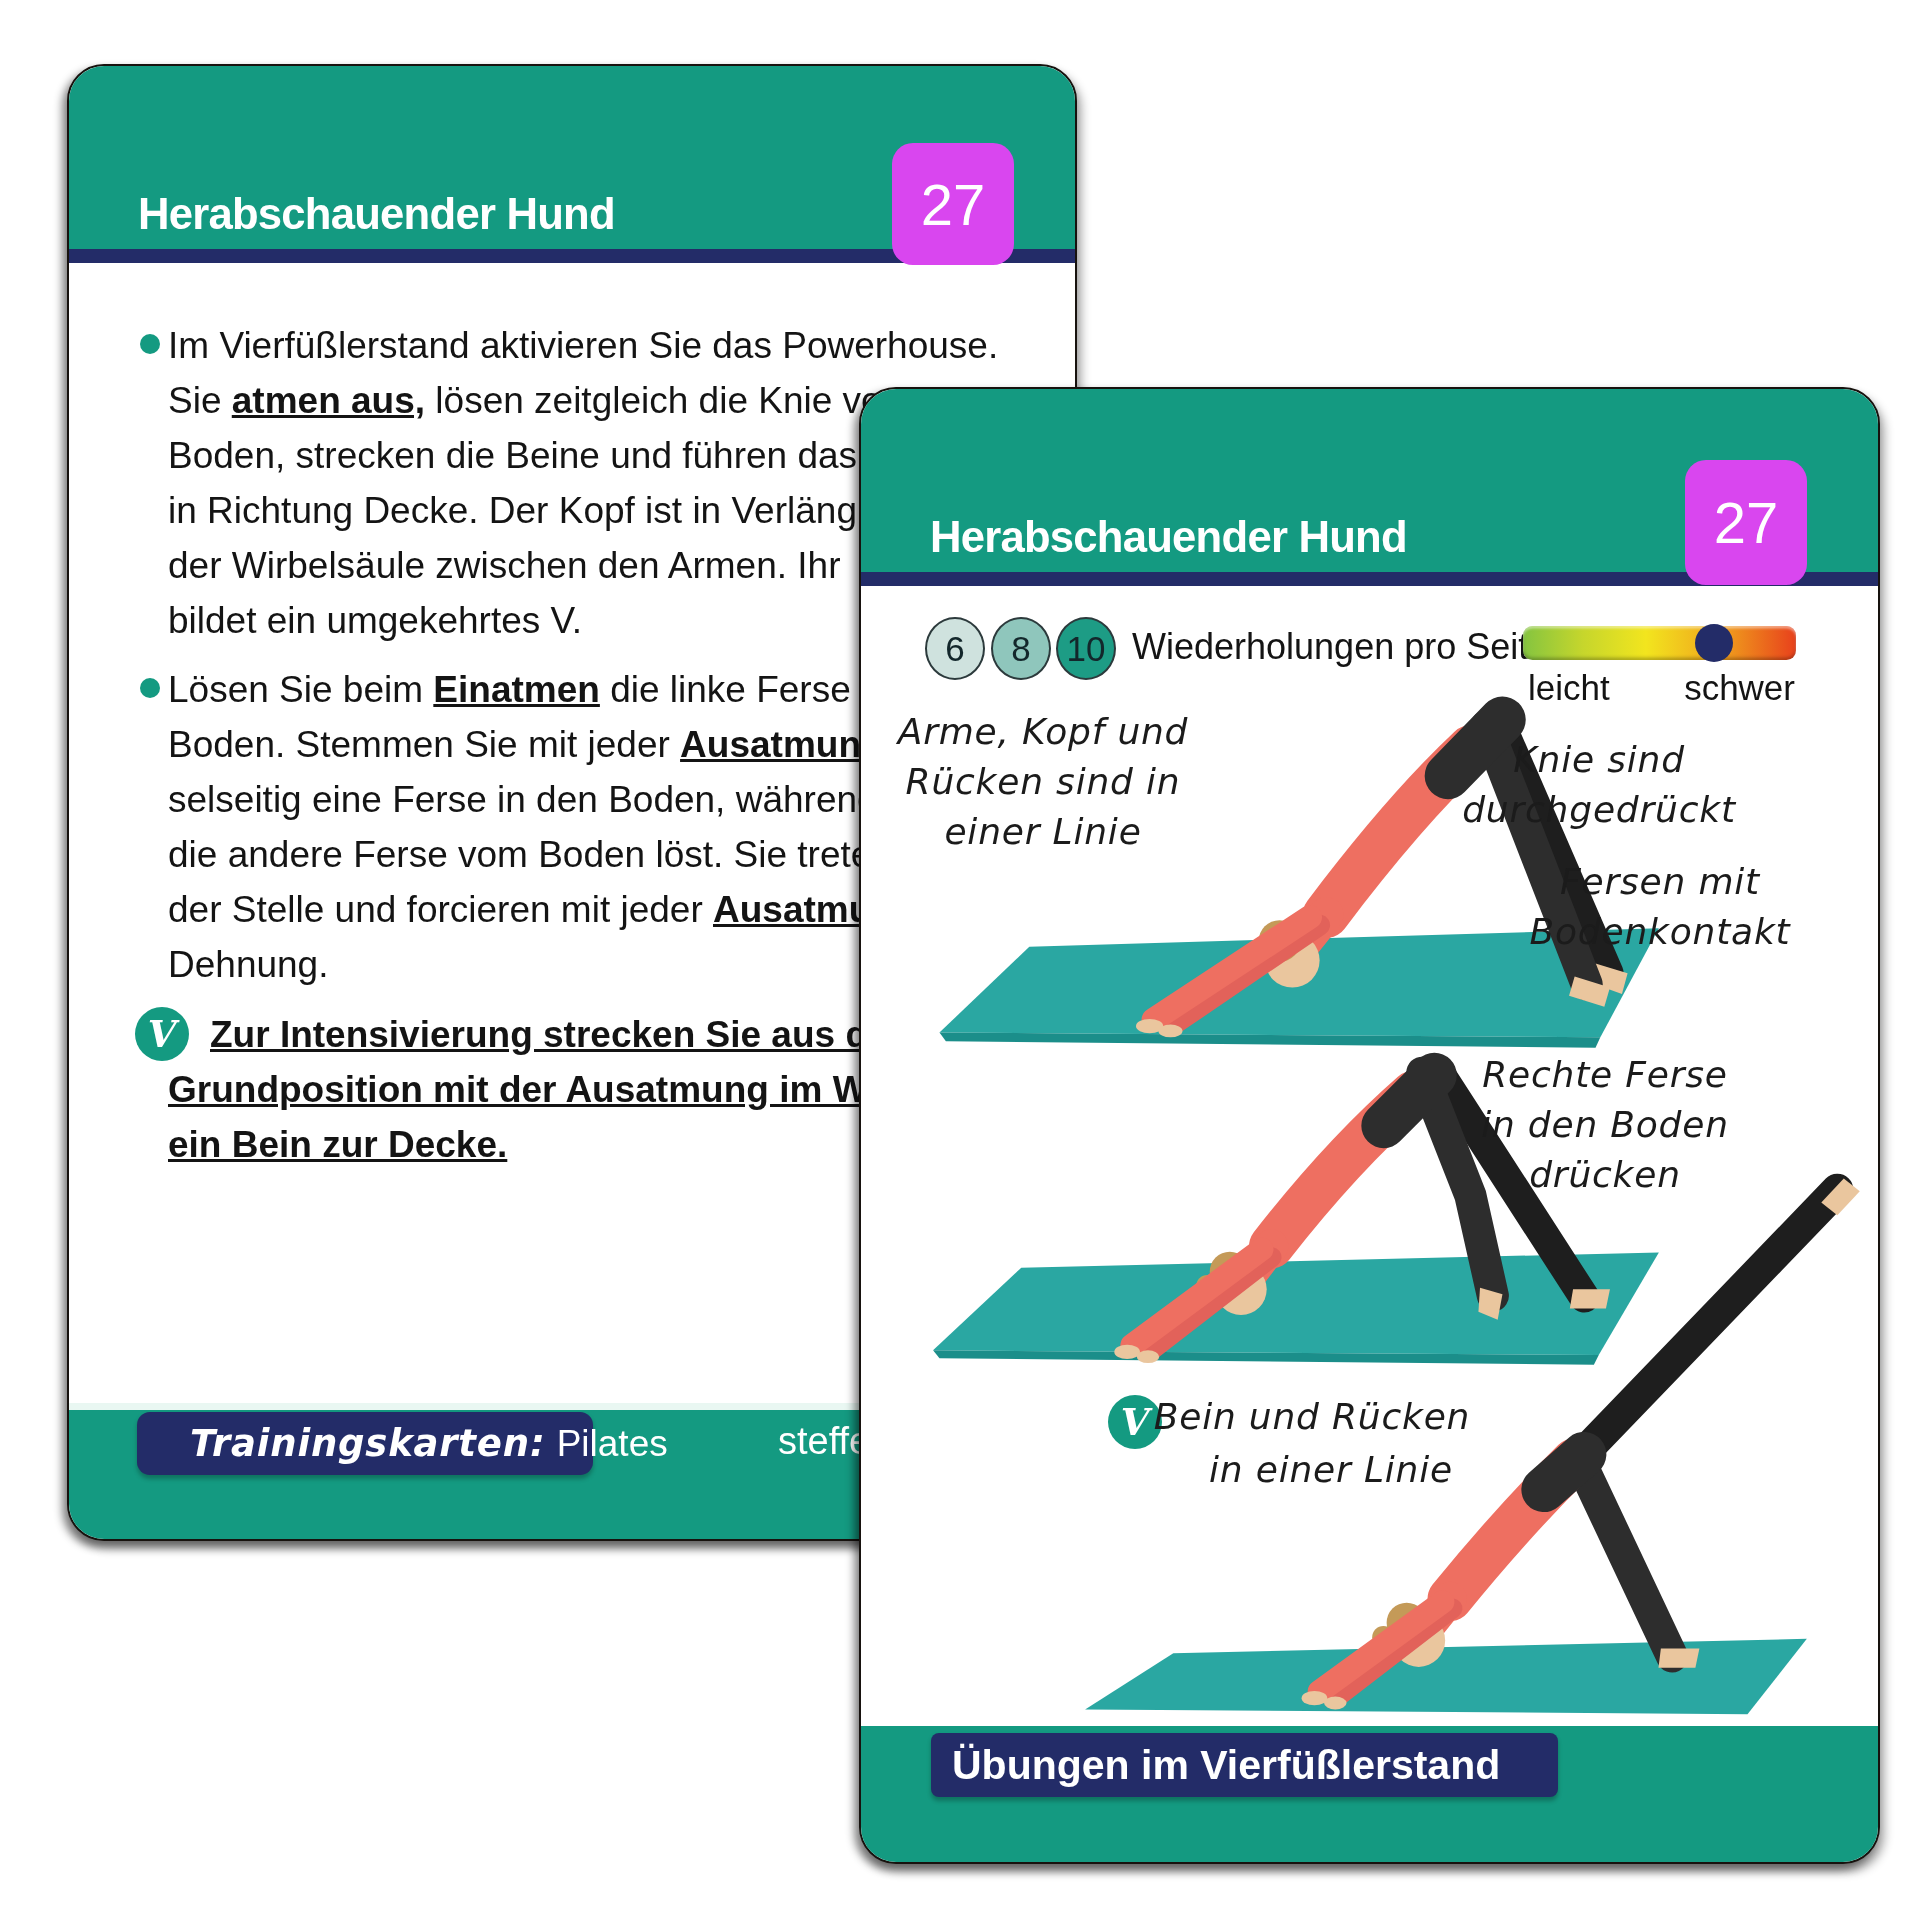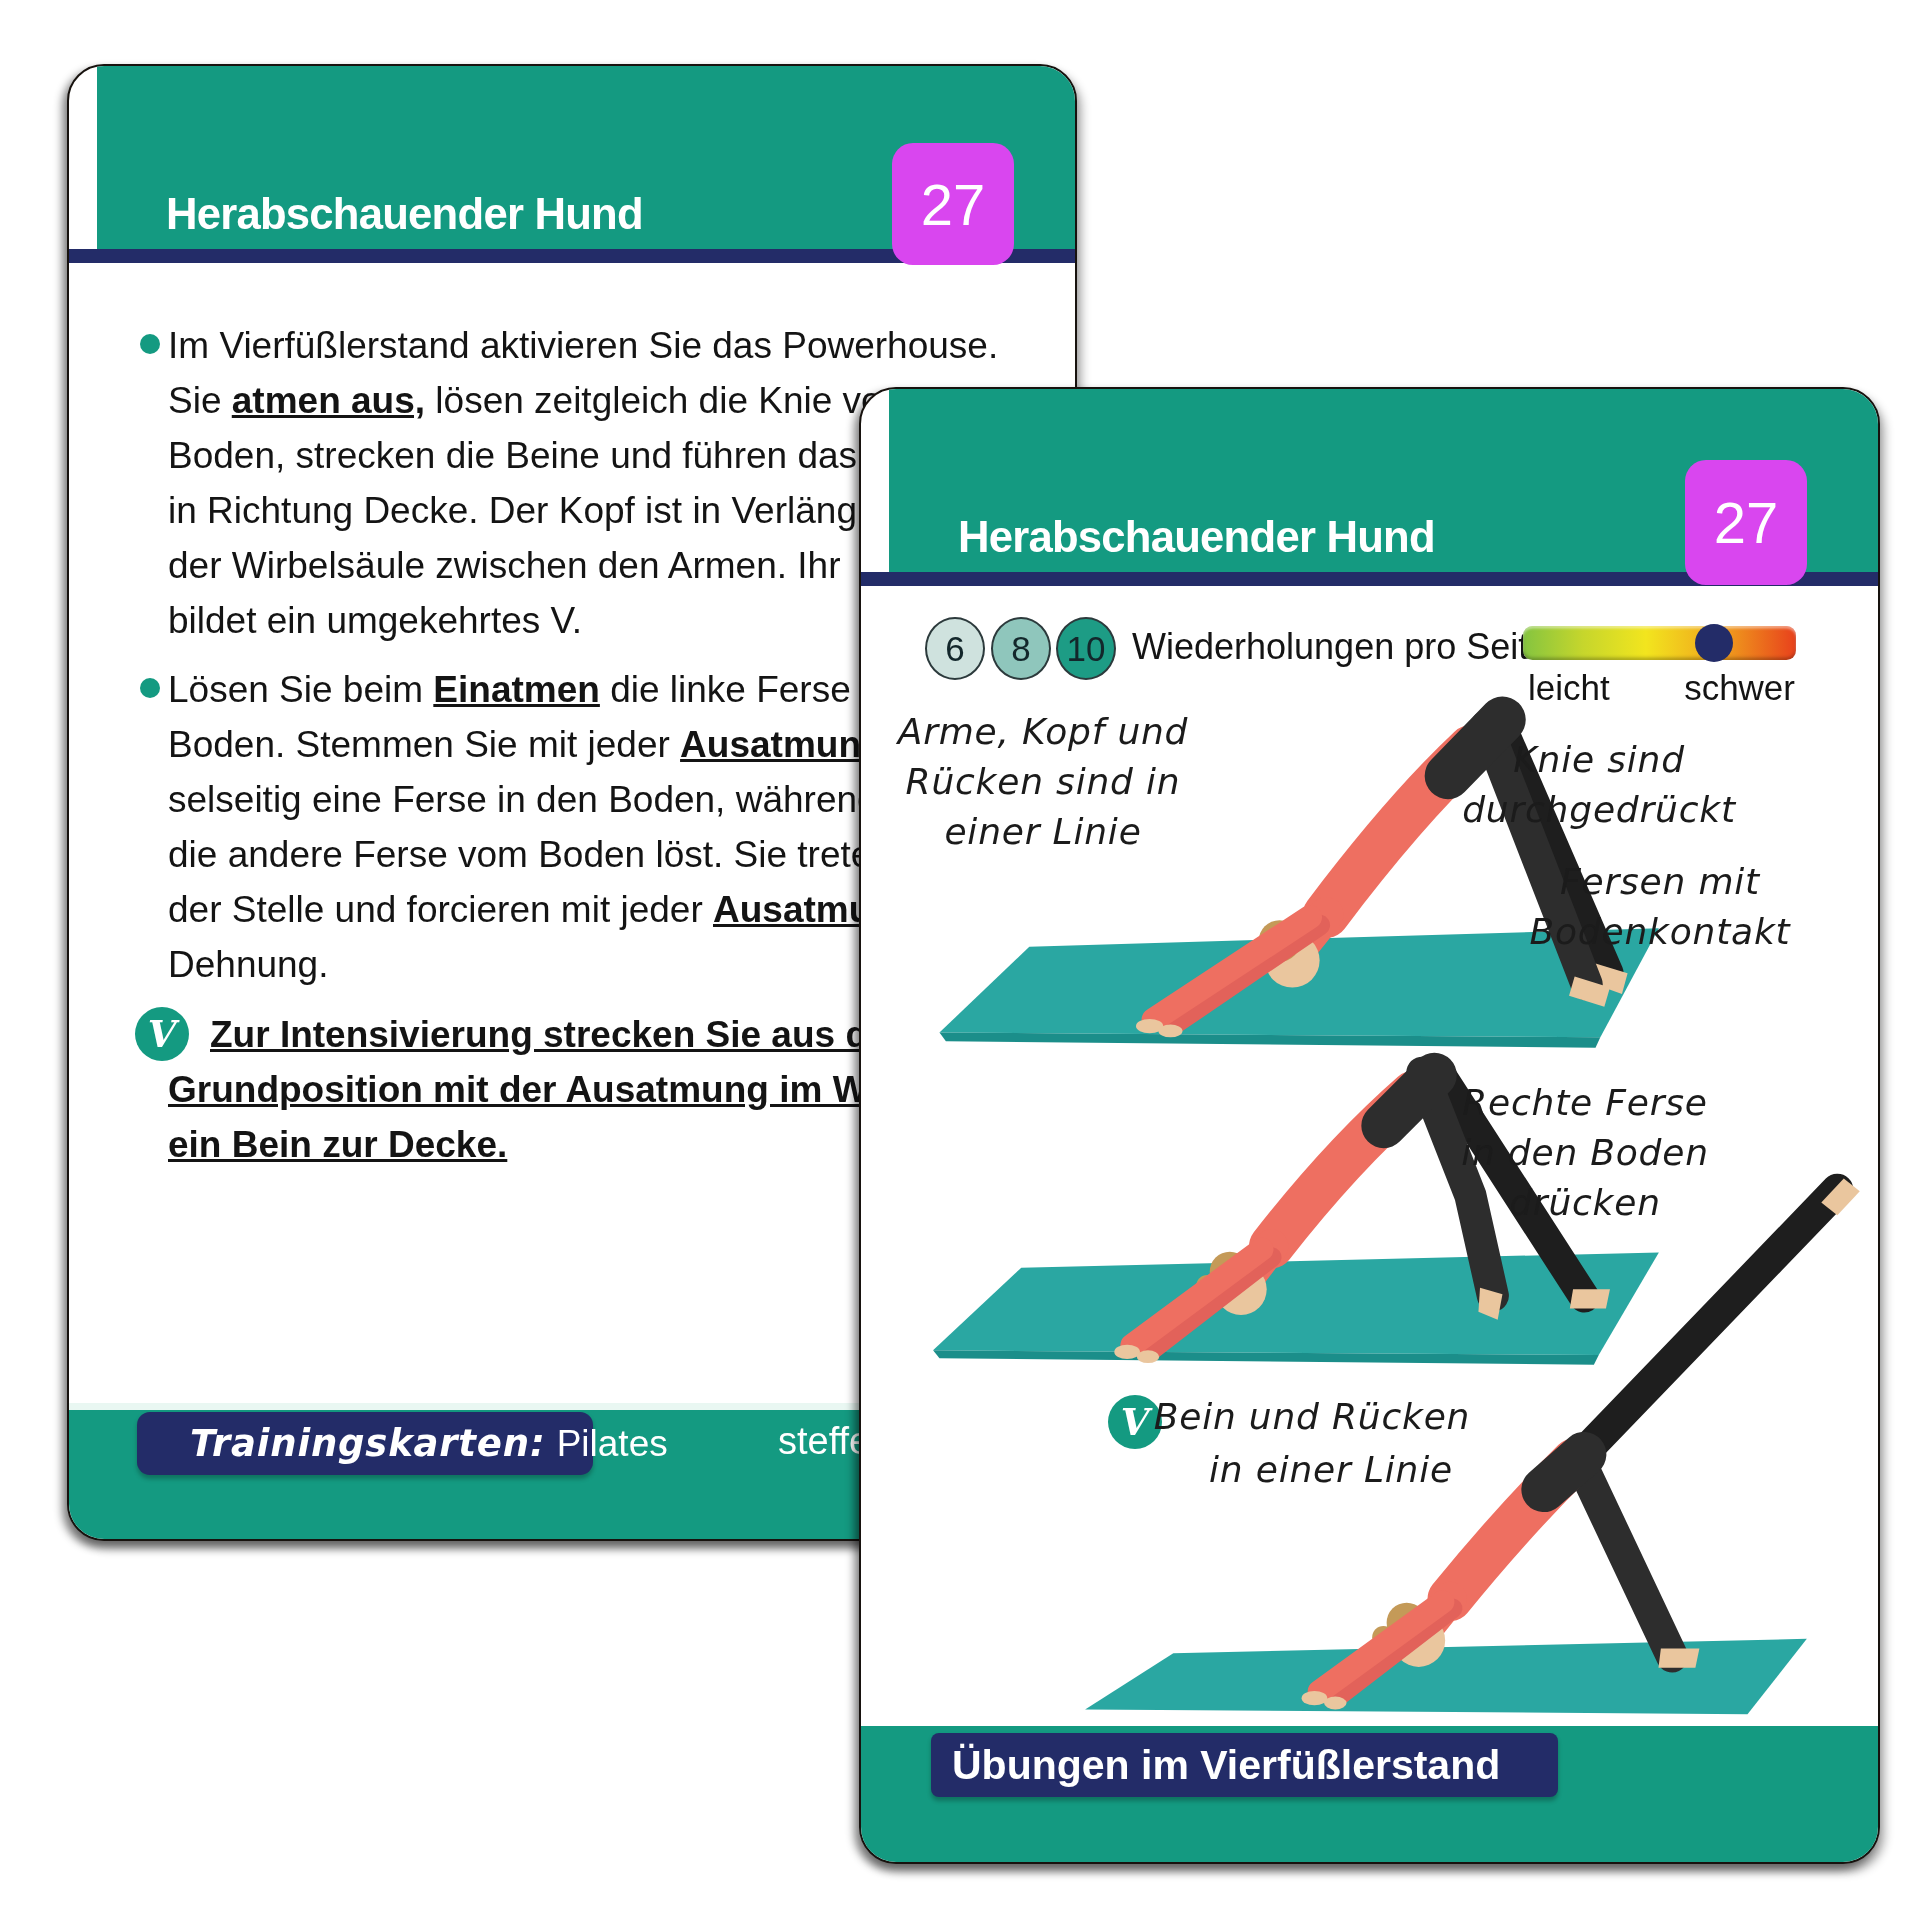--- a/index.html
+++ b/index.html
@@ -3,21 +3,21 @@
 <meta charset="utf-8">
 <style>
   html,body{margin:0;padding:0;background:#ffffff;}
   .stage{position:relative;width:1925px;height:1925px;background:#ffffff;overflow:hidden;
          font-family:"Liberation Sans",sans-serif;}
   .card{position:absolute;background:#ffffff;border:2.4px solid #17120e;border-radius:37px;
         overflow:hidden;box-shadow:-4.8px 5.6px 8px rgba(0,0,0,.45),4.8px 7.2px 9.6px rgba(0,0,0,.3);}
   .card-front{left:67px;top:64px;width:1006px;height:1473px;z-index:1;}
   .card-back{left:859px;top:387px;width:1017px;height:1473px;z-index:2;}
 
-  .card-header{position:absolute;top:0;left:0;right:0;height:183px;background:#149a81;margin-left:28px;}
+  .card-header{position:absolute;top:0;left:0;right:0;height:183px;background:#149a81;}
   .header-band{position:absolute;top:183px;left:0;right:0;height:14.4px;background:#232c68;z-index:2;}
   .card-title{position:absolute;left:69px;top:122px;font-size:45px;font-weight:700;color:#ffffff;
               letter-spacing:-0.8px;transform:scaleX(.97);transform-origin:left;white-space:nowrap;z-index:3;}
   .card-number{position:absolute;top:77px;width:122px;height:122px;background:#d946ef;border-radius:21px;
                color:#ffffff;font-size:58px;font-weight:400;display:flex;align-items:center;
                justify-content:center;z-index:4;}
   .card-front .card-number{left:823px;}
   .card-back  .card-number{left:824px;top:71px;height:125px;}
 
   
@@ -53,21 +53,21 @@
                transform:translate(-50%,-50%);}
   .diff-left{position:absolute;left:667px;top:279px;font-size:35px;color:#141414;z-index:3;}
   .diff-right{position:absolute;right:83px;top:279px;font-size:35px;color:#141414;z-index:3;}
 
   .hand{position:absolute;font-family:"DejaVu Sans",sans-serif;font-style:italic;font-size:36px;
         color:#1b1b1b;letter-spacing:0.8px;line-height:50px;text-align:center;white-space:nowrap;
         transform:translateX(-50%);z-index:6;}
   .ann-0{left:182px;top:318px;}
   .ann-1{left:738px;top:346px;}
   .ann-2{left:799px;top:468px;}
-  .ann-3{left:724px;top:661px;margin-top:28px;}
+  .ann-3{left:744px;top:661px;}
   .vnote-line1{left:451px;top:1003px;}
   .vnote-line2{left:470px;top:1056px;}
   .vmark2{position:absolute;left:247px;top:1006px;width:54px;height:54px;border-radius:50%;background:#149a81;
           color:#ffffff;font-size:37px;font-weight:700;font-style:italic;display:flex;align-items:center;
           justify-content:center;font-family:"DejaVu Serif",serif;z-index:6;}
 
   .photo{position:absolute;z-index:1;}
   .photo-1{left:48px;top:281px;}
   .photo-2{left:48px;top:642px;}
   .photo-3{left:192px;top:754px;}

